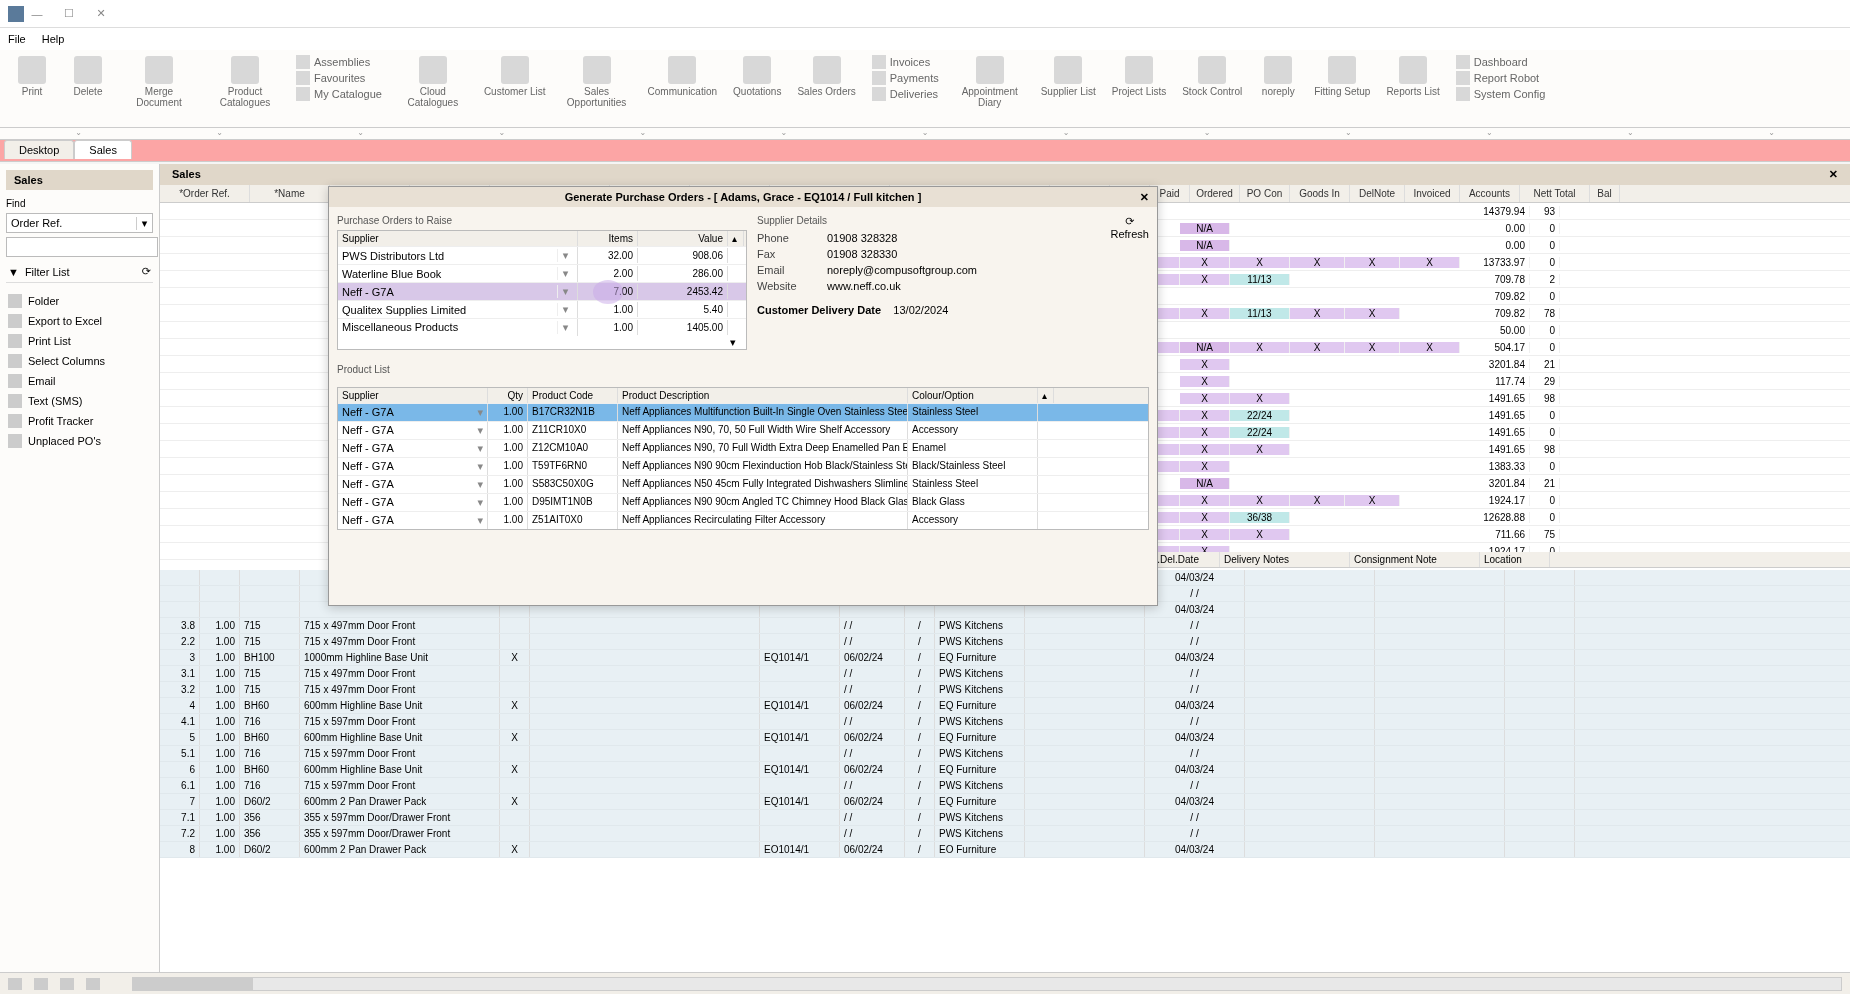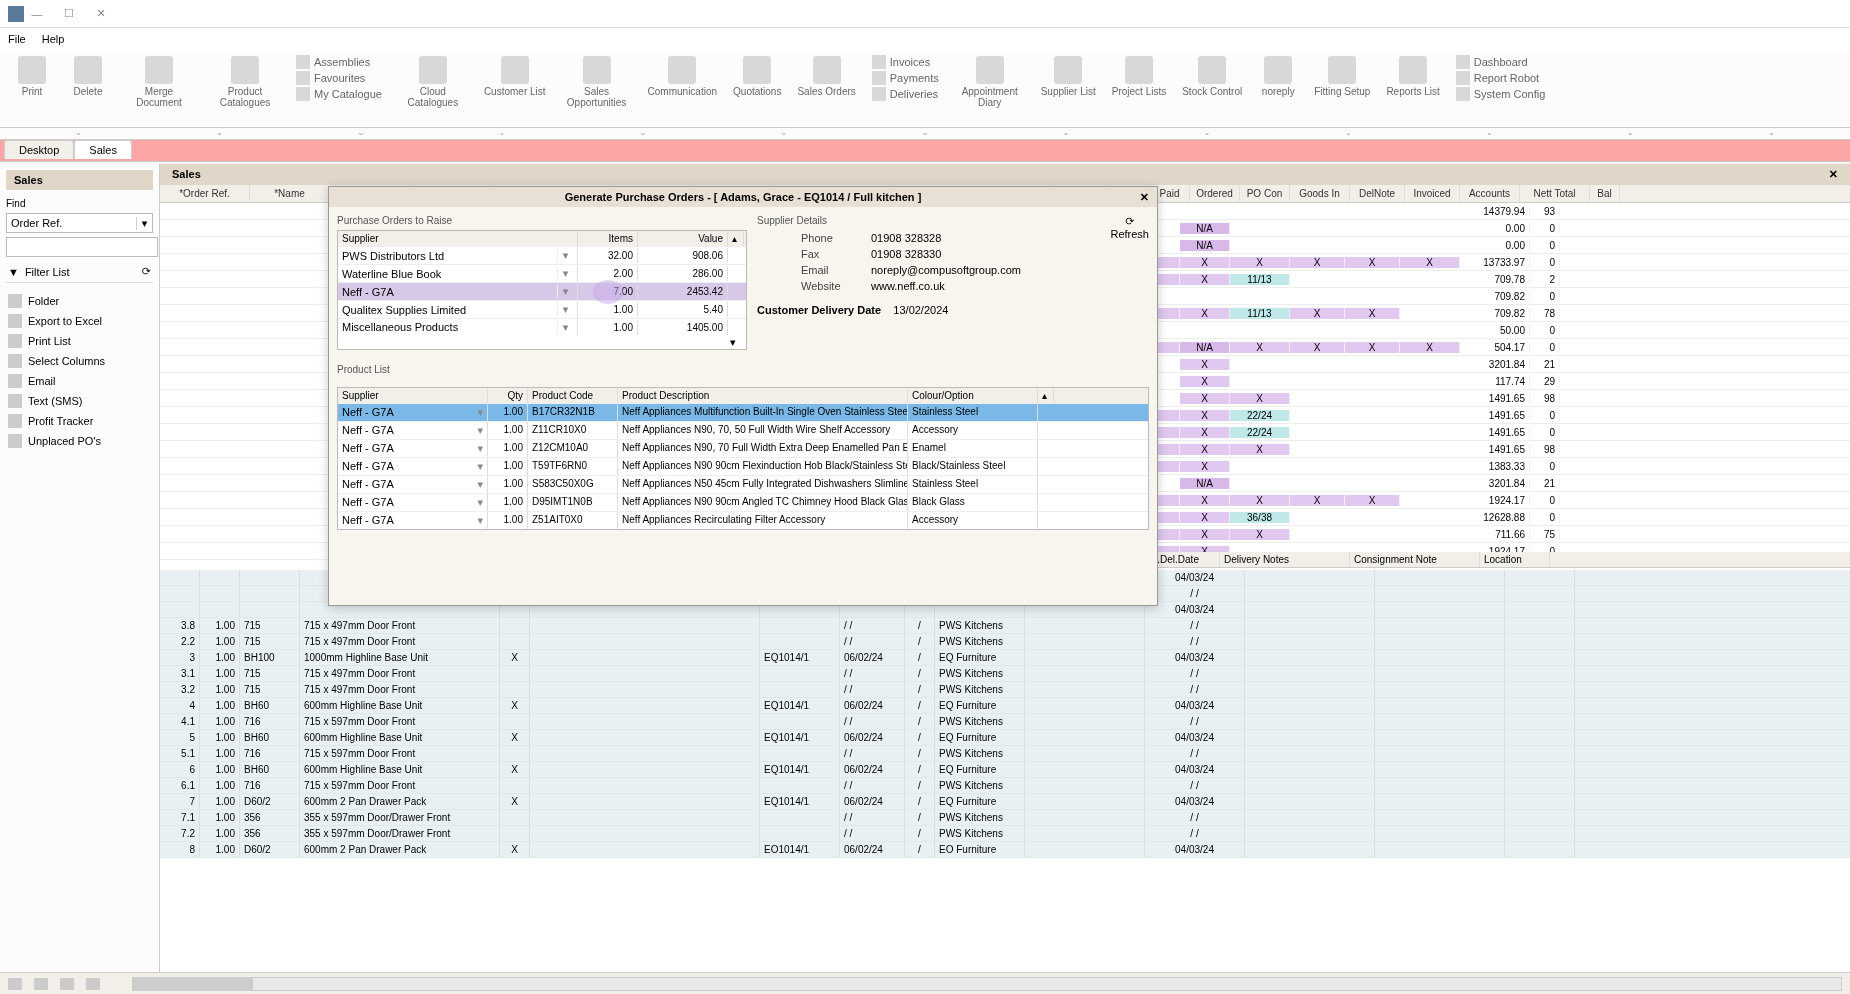--- a/index.html
+++ b/index.html
@@ -78,21 +78,21 @@
 .potable { border:1px solid #bbb; background:#fff; }
 .poth { display:flex; background:#f2efe9; }
 .poth div, .potr div { padding:2px 4px; border-right:1px solid #ddd; font-size:10px; }
 .po-sup{width:240px}.po-it{width:60px;text-align:right}.po-val{width:90px;text-align:right}.po-sc{width:16px}
 .potr { display:flex; border-top:1px solid #eee; align-items:center; }
 .potr.sel { background:#d8c8e8; }
 .potr .dd { width:16px; text-align:center; color:#888; border-left:1px solid #eee; }
 .highlight-cursor { position:relative; }
 .highlight-cursor::after { content:""; position:absolute; left:50%; top:-4px; width:30px; height:24px; background:#c8a8e8; opacity:.5; border-radius:50%; transform:translateX(-50%); }
 
-.supdet { font-size:10px;margin-left:44px; }
+.supdet { font-size:10px; }
 .supdet .srow { display:flex; padding:2px 0; }
 .supdet .slab { width:70px; color:#444; }
 .srefresh { float:right; text-align:center; font-size:10px; cursor:pointer; }
 .custdel { font-weight:bold; margin-top:10px; }
 
 .prodlist { border:1px solid #bbb; background:#fff; margin:0 8px; }
 .plth { display:flex; background:#f2efe9; }
 .plth div, .pltr div { padding:2px 4px; border-right:1px solid #ddd; font-size:10px; white-space:nowrap; overflow:hidden; }
 .pl-sup{width:150px}.pl-qty{width:40px;text-align:right}.pl-code{width:90px}.pl-desc{width:290px}.pl-col{width:130px}.pl-sc{width:16px}
 .pltr { display:flex; border-top:1px solid #eee; }

